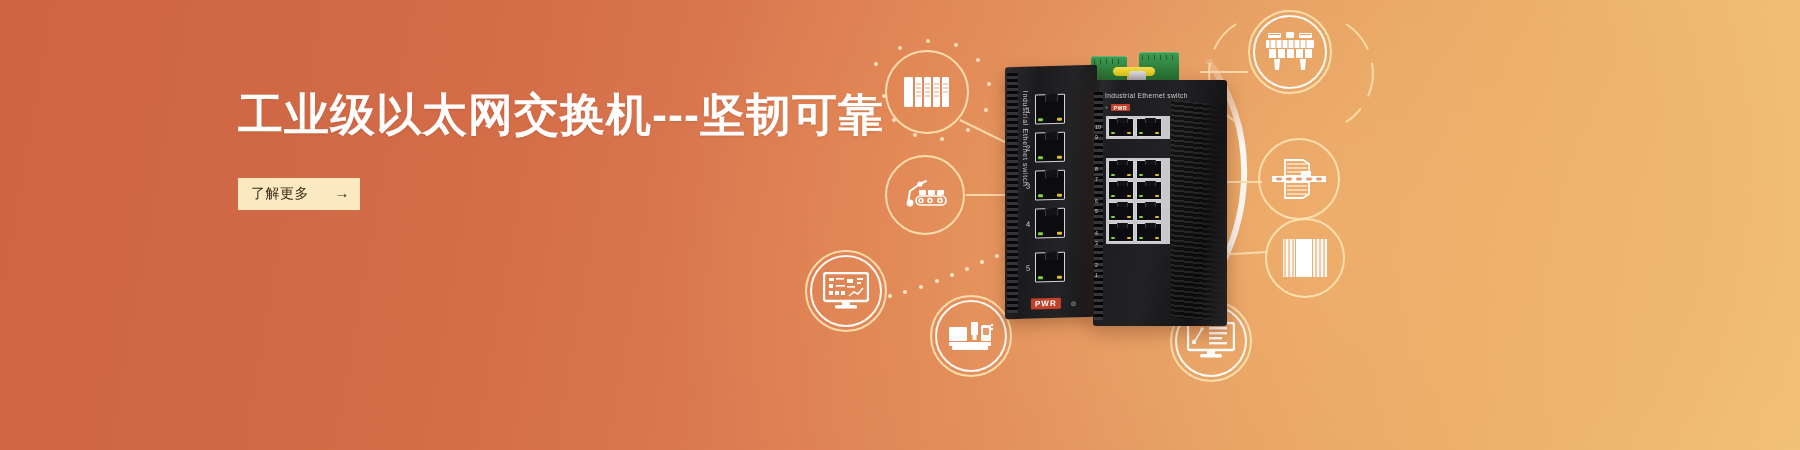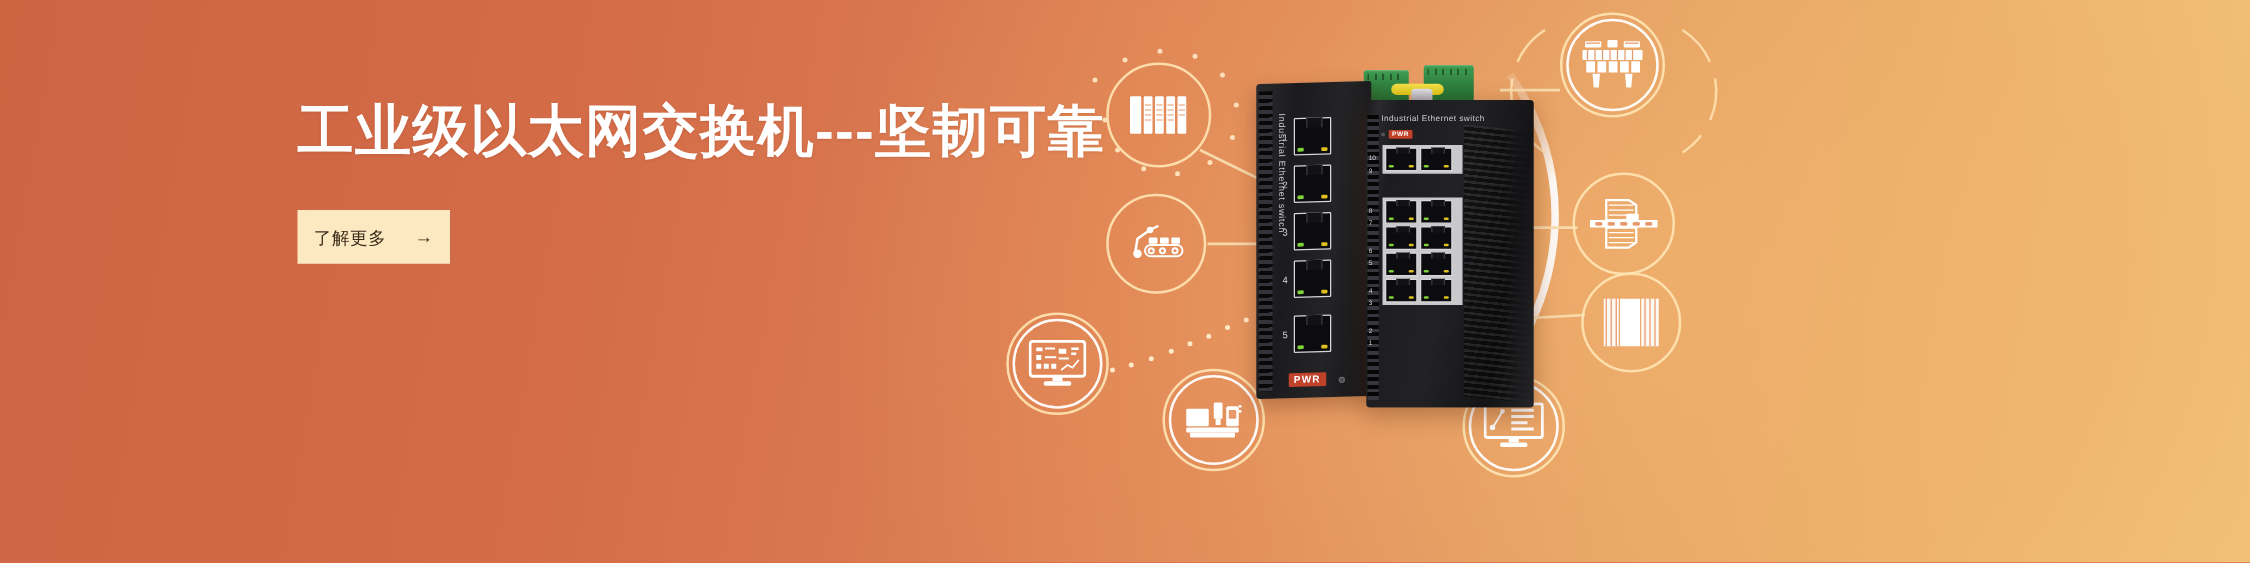--- a/index.html
+++ b/index.html
@@ -25,21 +25,21 @@
         #e29a64 64%,
         #e6a869 72%,
         #eab26d 80%,
         #eeba71 88%,
         #f0c075 96%,
         #f1c278 100%);
   }
 
   
   .text-block {
-    position:absolute; left:238px; top:80px;
+    position:absolute; left:238px; top:90px;
     width:620px;
   }
   .headline {
     font-size:45px;
     font-weight:bold;
     color:#ffffff;
     letter-spacing:1px;
     line-height:1.12;
     white-space:nowrap;
     text-shadow:0 1px 2px rgba(120,45,20,0.18);
@@ -51,29 +51,29 @@
     letter-spacing:0.6px;
     line-height:1.5;
     white-space:nowrap;
     font-weight:400;
   }
   .cta {
     margin-top:38px;
     display:inline-flex;
     align-items:center;
     justify-content:space-between;
-    width:122px; height:43px;
+    width:122px; height:32px;
     padding:0 13px;
     background:#fce9c2;
     color:#3a2a18;
     font-size:14px;
     letter-spacing:0.5px;
     cursor:pointer;
     border:none;
-    font-family:Liberation Sans, sans-serif;
+    font-family:Liberation Mono, monospace;
   }
   .cta .cta-label { line-height:1; }
   .cta .cta-arrow { font-size:15px; line-height:1; }
 
   
   .graphic { position:absolute; left:0; top:0; width:1800px; height:450px; }
   .graphic svg { position:absolute; left:0; top:0; }
 
   
   .devices {

